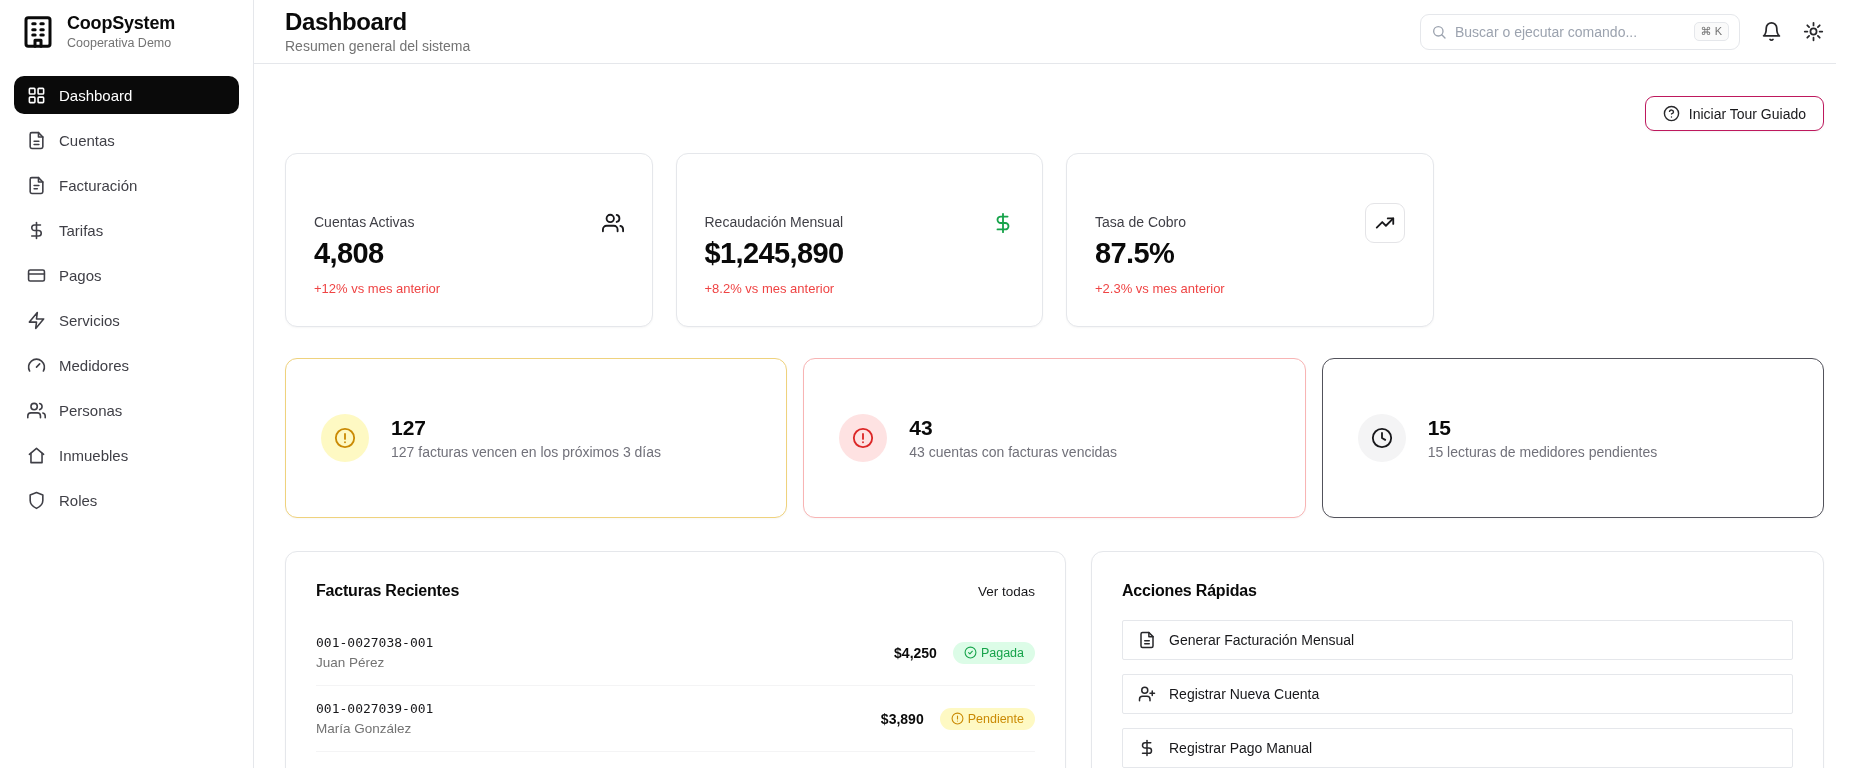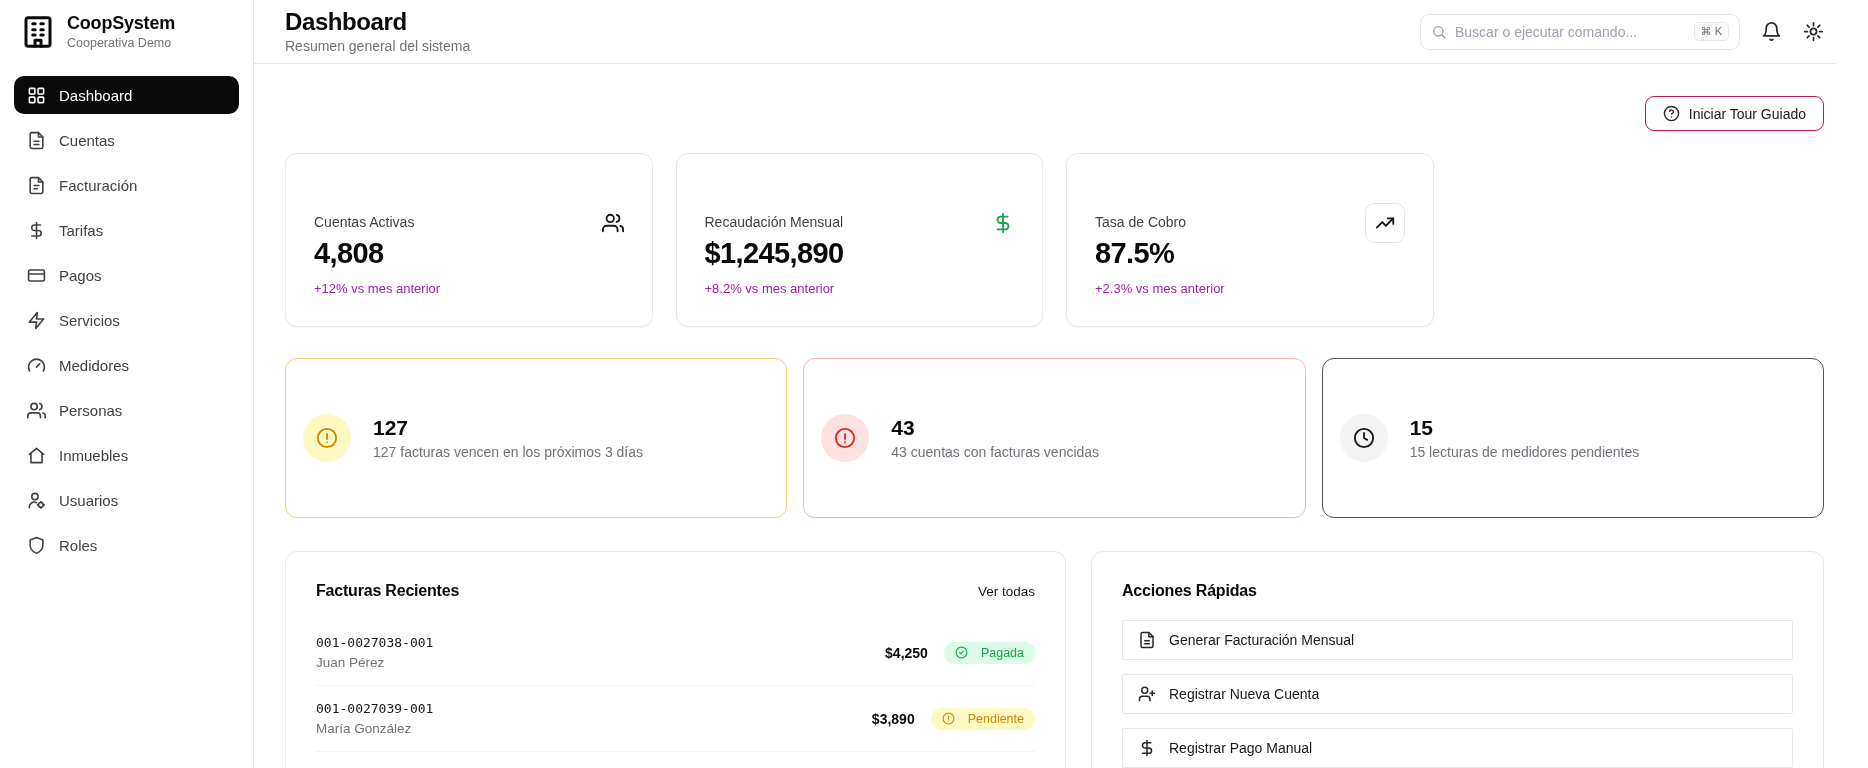--- a/index.html
+++ b/index.html
@@ -44,29 +44,29 @@
     font-family:"Liberation Sans", sans-serif; cursor:pointer; box-shadow:0 1px 2px rgba(0,0,0,.05); }
   .tour-icon { width:17px; height:17px; color:#27272a; }
 
   
   .stats-grid { display:grid; grid-template-columns:repeat(4,1fr); gap:23px; margin-bottom:31px; }
   .stat-card { border:1px solid #e5e7eb; border-radius:12px; background:#fff;
     box-shadow:0 1px 2px rgba(0,0,0,.04); height:174px; padding:0 28px;
     display:flex; align-items:center; justify-content:space-between; }
   .stat-label { font-size:14px; color:#3f3f46;margin-top:30px; }
   .stat-value { font-size:29px; font-weight:700; letter-spacing:-0.6px; margin-top:7px; }
-  .stat-sub { font-size:13px; color:#a21caf; margin-top:11px; }
+  .stat-sub { font-size:13px; color:#ef4444; margin-top:11px; }
   .stat-icon { width:22px; height:22px; color:#18181b; margin-top:-34px; }
   .stat-icon.green { color:#16a34a; }
   .stat-icon.boxed { width:22px; height:22px; box-sizing:content-box; padding:8px;
     border:1px solid #e4e4e7; border-radius:9px; }
 
   
   .alerts-grid { display:grid; grid-template-columns:repeat(3,1fr); gap:16px; margin-bottom:33px; }
-  .alert-card { border-radius:12px; background:#fff; height:160px; padding:0 17px;
+  .alert-card { border-radius:12px; background:#fff; height:160px; padding:0 35px;
     display:flex; align-items:center; gap:22px; box-shadow:0 1px 2px rgba(0,0,0,.03); }
   .alert-card.warning { border:1px solid #efd27d; }
   .alert-card.danger  { border:1px solid #f8b4b4; }
   .alert-card.neutral { border:1px solid #52525b; }
   .alert-bubble { width:48px; height:48px; border-radius:50%; flex-shrink:0;
     display:flex; align-items:center; justify-content:center; }
   .warning .alert-bubble { background:#fef9c3; color:#ca8a04; }
   .danger  .alert-bubble { background:#fee2e2; color:#dc2626; }
   .neutral .alert-bubble { background:#f4f4f5; color:#18181b; }
   .alert-value { font-size:21px; font-weight:700; }
@@ -79,21 +79,21 @@
   .panel-header { display:flex; align-items:center; justify-content:space-between; margin-bottom:20px; }
   .panel-title { font-size:16px; font-weight:700; letter-spacing:-0.2px; }
   .view-all { font-size:13.5px; color:#18181b; cursor:pointer; text-decoration:none; }
 
   .invoice-row { display:flex; align-items:center; justify-content:space-between;
     padding:15px 0; border-bottom:1px solid #f4f4f5; }
   .invoice-id { font-family:"DejaVu Sans Mono", monospace; font-size:13px; color:#18181b; }
   .invoice-name { font-size:13.5px; color:#737373; margin-top:5px; }
   .invoice-right { display:flex; align-items:center; gap:16px; }
   .invoice-amount { font-size:14px; font-weight:700; }
-  .badge { display:inline-flex; align-items:center; gap:13px; border-radius:999px;
+  .badge { display:inline-flex; align-items:center; gap:4px; border-radius:999px;
     padding:4px 11px; font-size:12.5px; font-weight:500; }
   .badge.paid { background:#dcfce7; color:#16a34a; }
   .badge.pending { background:#fef9c3; color:#ca8a04; }
   .badge-icon { width:13px; height:13px; }
 
   .qa-item { display:flex; align-items:center; gap:13px; border:1px solid #e5e7eb;
     border-radius:2px; padding:10px 15px; font-size:14px; color:#18181b;
     margin-bottom:14px; cursor:pointer; background:#fff; }
   .qa-icon { width:18px; height:18px; color:#27272a; flex-shrink:0; }
 
@@ -211,31 +211,20 @@
         <div class="nav-item">
           <span class="nav-icon" data-icon="home-icon">
             <svg viewBox="0 0 24 24" fill="none" stroke="currentColor" stroke-width="2" stroke-linecap="round" stroke-linejoin="round">
               <path d="M3 10.5 12 3l9 7.5"></path>
               <path d="M5 9.5V21h14V9.5"></path>
             </svg>
           </span>
           <span>Inmuebles</span>
         </div>
 
-        <div class="nav-item">
-          <span class="nav-icon" data-icon="user-settings-icon">
-            <svg viewBox="0 0 24 24" fill="none" stroke="currentColor" stroke-width="2" stroke-linecap="round" stroke-linejoin="round">
-              <circle cx="10" cy="7" r="4"></circle>
-              <path d="M3 21v-1a6 6 0 0 1 9-5.2"></path>
-              <circle cx="17.5" cy="17.5" r="3"></circle>
-              <path d="M17.5 13.2v1.3M17.5 20.5v1.3M21.8 17.5h-1.3M14.5 17.5h-1.3"></path>
-            </svg>
-          </span>
-          <span>Usuarios</span>
-        </div>
 
         <div class="nav-item">
           <span class="nav-icon" data-icon="shield-icon">
             <svg viewBox="0 0 24 24" fill="none" stroke="currentColor" stroke-width="2" stroke-linecap="round" stroke-linejoin="round">
               <path d="M12 22s8-4 8-10V5l-8-3-8 3v7c0 6 8 10 8 10z"></path>
             </svg>
           </span>
           <span>Roles</span>
         </div>
       </nav>

